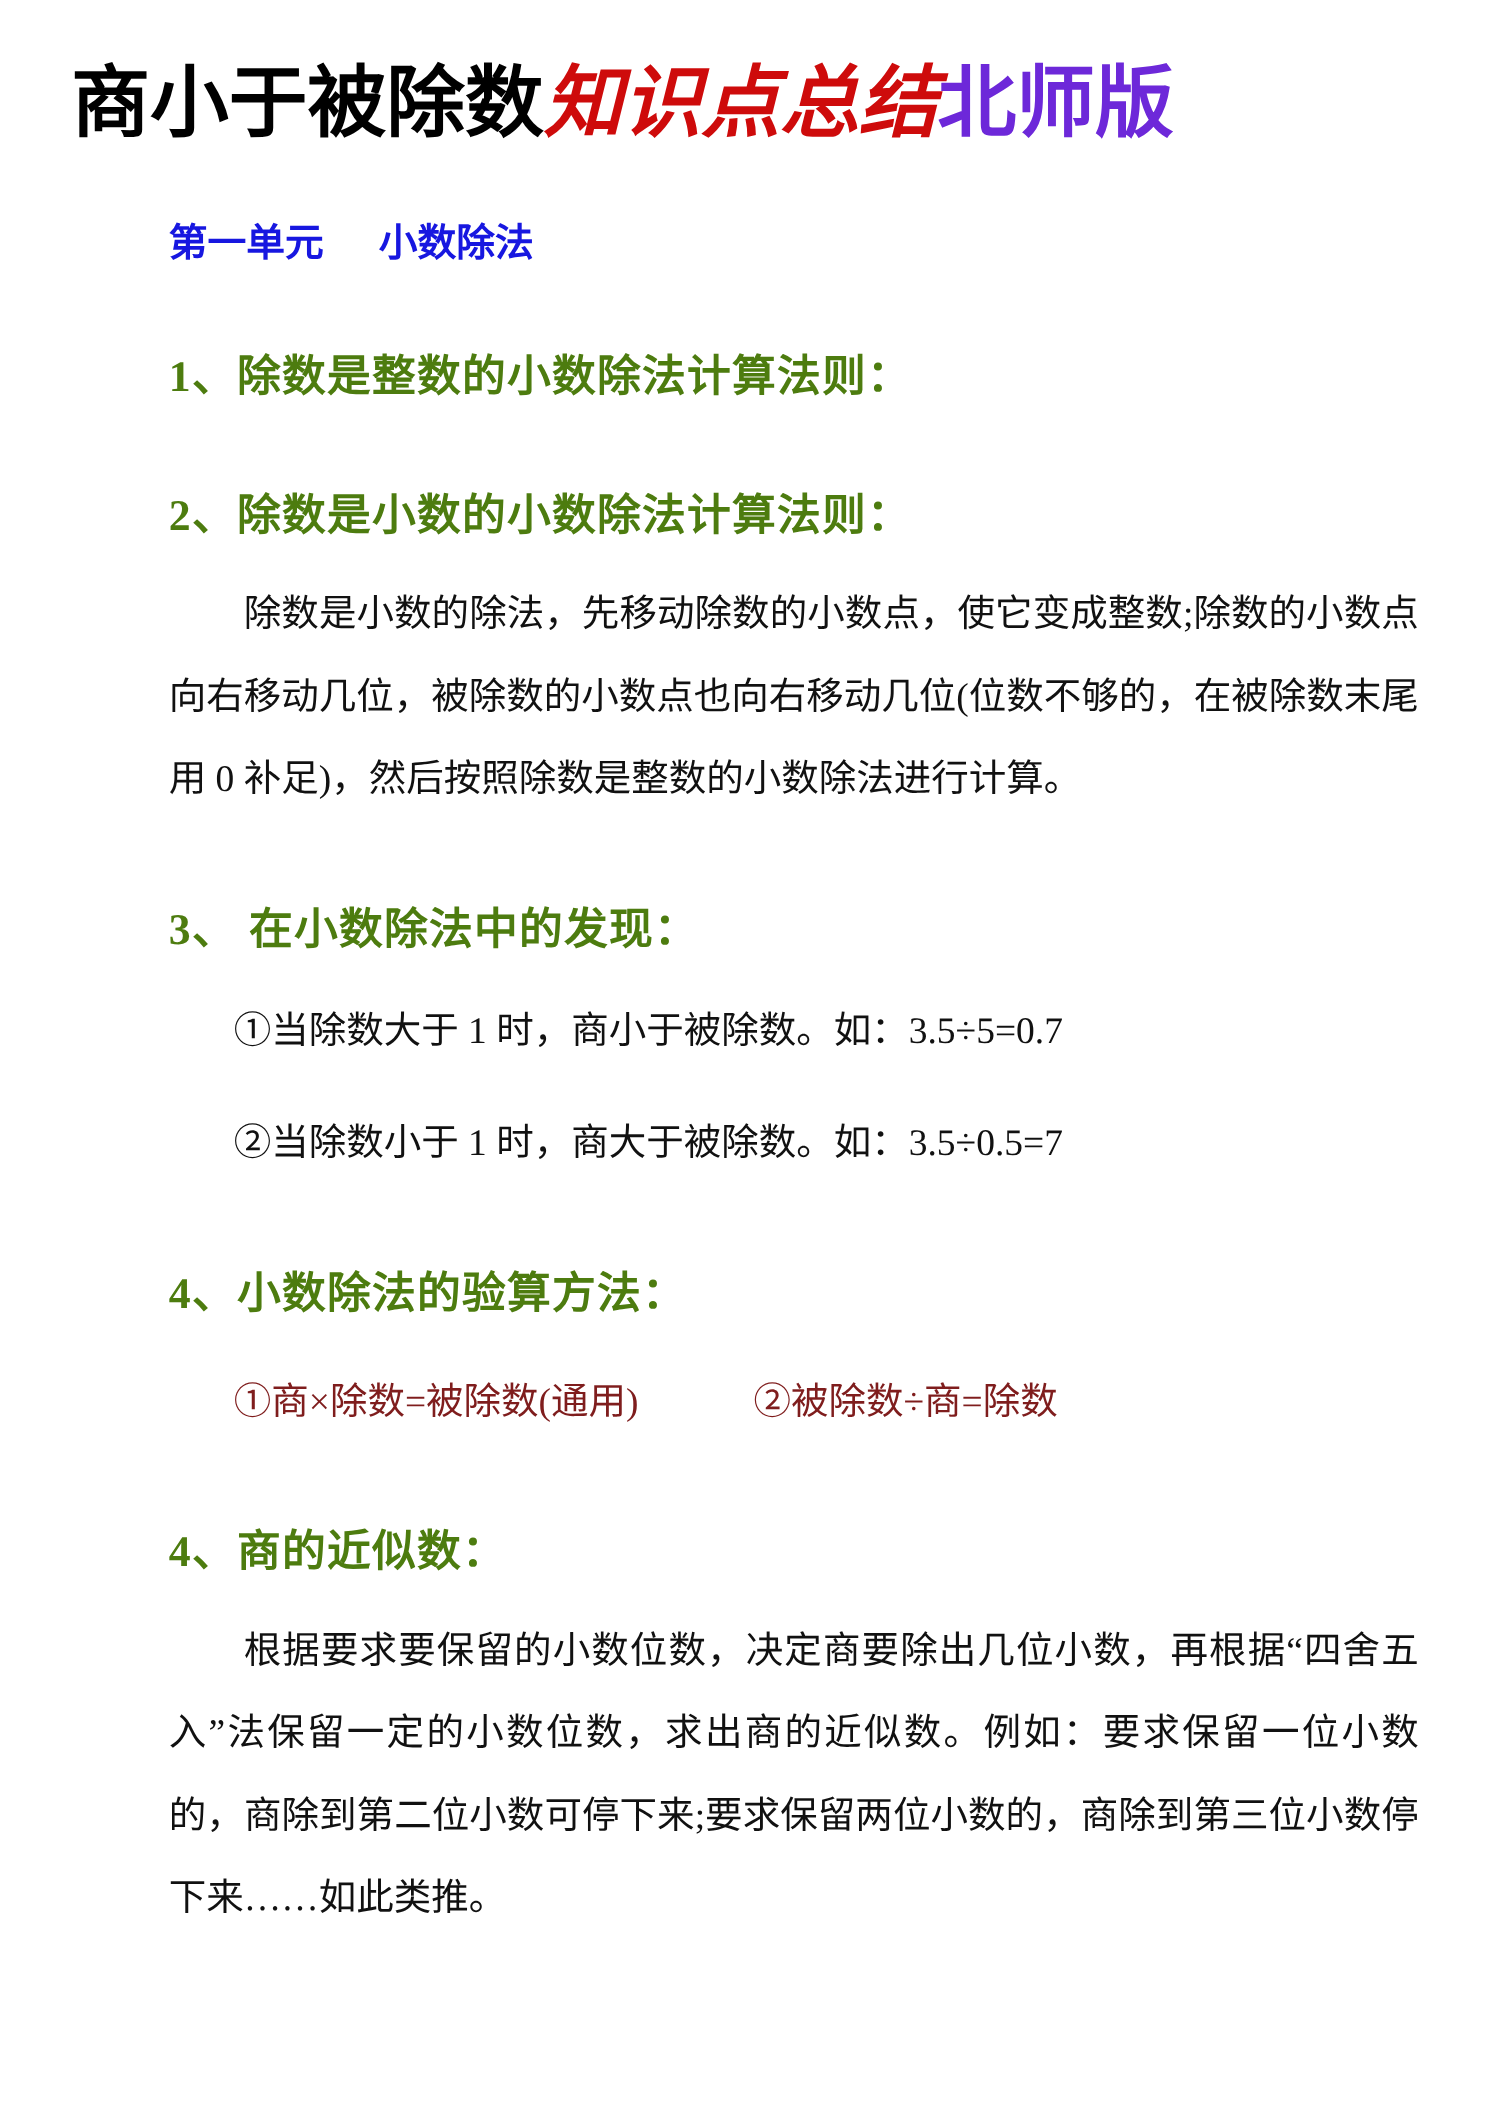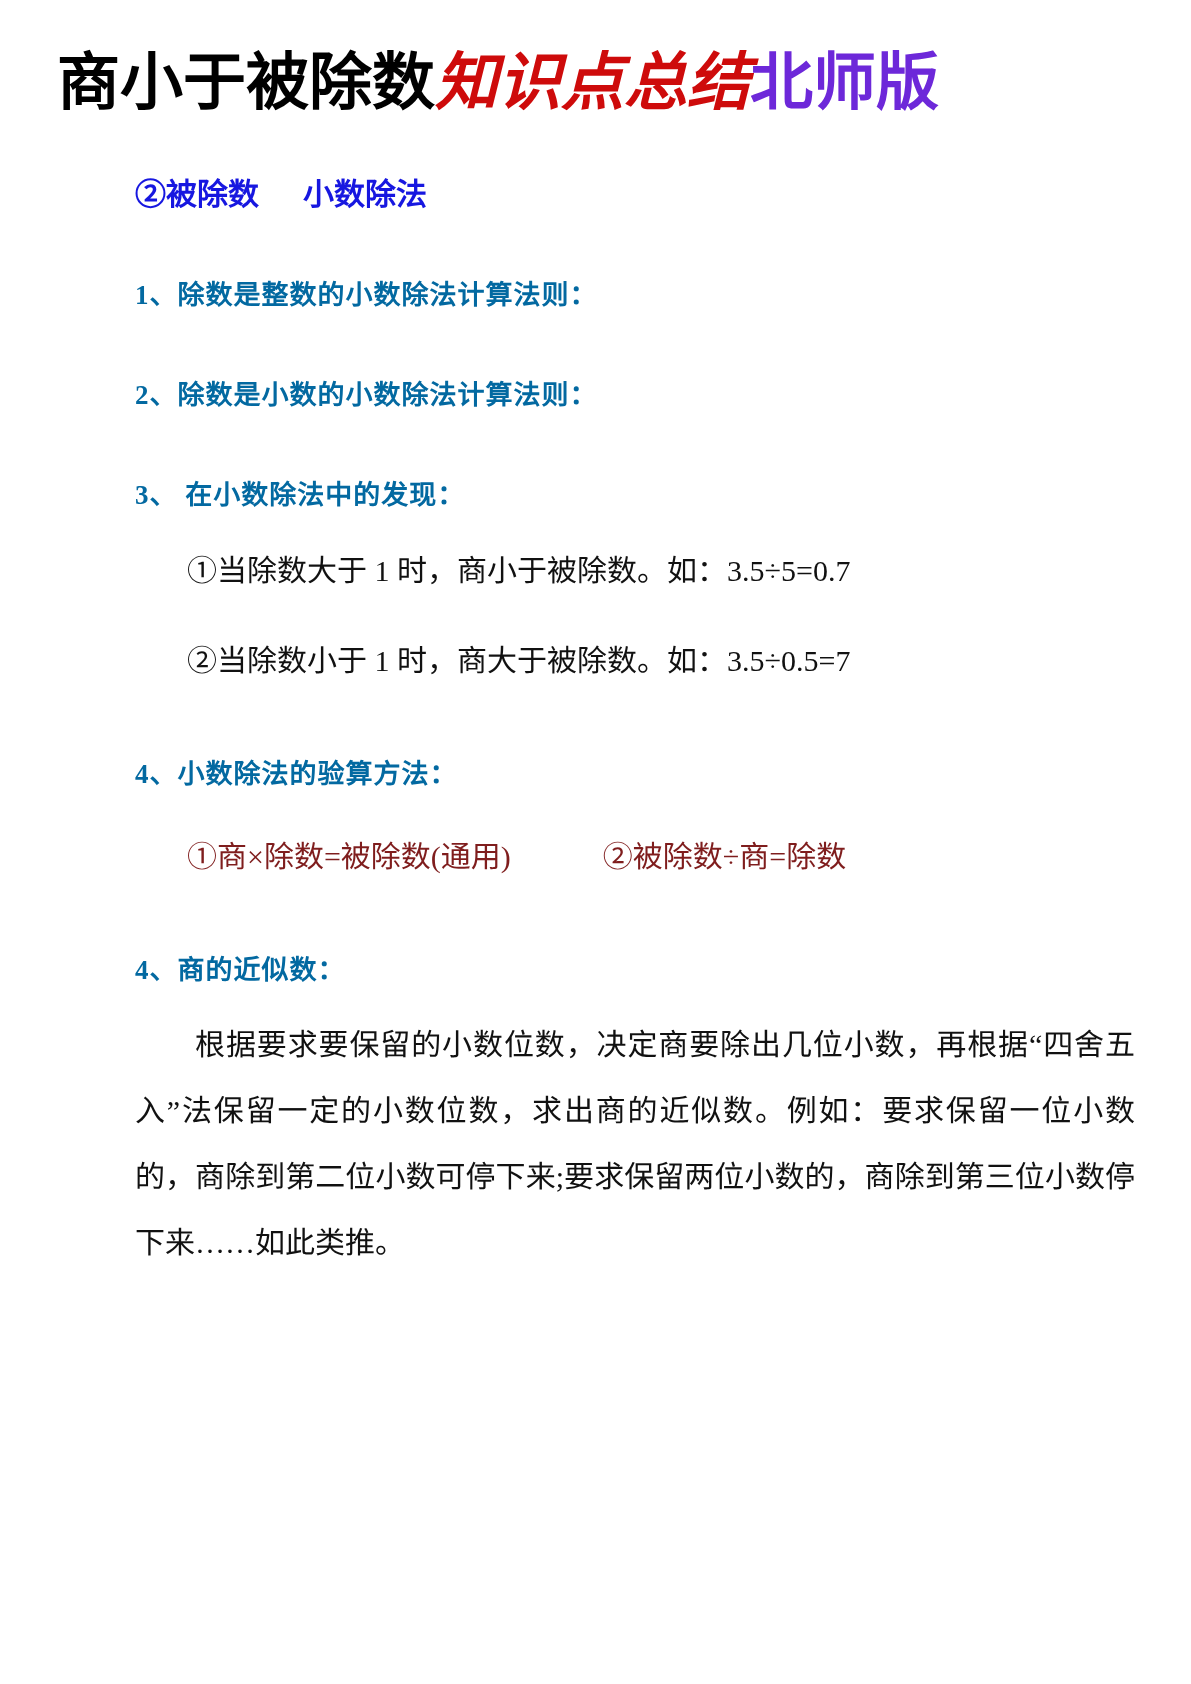--- a/index.html
+++ b/index.html
@@ -38,23 +38,23 @@
     margin: 52px 0 0 0;
     font-size: 31px;
     font-weight: bold;
     color: #1717e0;
     line-height: 1.3;
   }
   .unit-heading .unit-name { margin-left: 44px; }
 
   .sec-heading {
     margin: 62px 0 0 0;
-    font-size: 27px;
+    font-size: 35px;
     font-weight: bold;
-    color: #0369a1;
+    color: #4d7c0f;
     line-height: 1.4;
     letter-spacing: 1px;
   }
   .body-par {
     margin: 22px 0 0 0;
     font-size: 30px;
     line-height: 66px;
     text-align: justify;
     text-indent: 2em;
     color: #111111;
@@ -77,28 +77,29 @@
 </style>
 </head>
 <body>
 
 <div class="page">
 
   <h1 class="doc-title"><span class="t-black">商小于被除数</span><span class="t-red">知识点总结</span><span class="t-blue">北师版</span></h1>
 
   <div class="content">
 
-    <h2 class="unit-heading"><span>②被除数</span><span class="unit-name">小数除法</span></h2>
+    <h2 class="unit-heading"><span>第一单元</span><span class="unit-name">小数除法</span></h2>
 
     <section>
       <h3 class="sec-heading">1、除数是整数的小数除法计算法则：</h3>
     </section>
 
     <section>
       <h3 class="sec-heading">2、除数是小数的小数除法计算法则：</h3>
+      <p class="body-par">除数是小数的除法，先移动除数的小数点，使它变成整数;除数的小数点向右移动几位，被除数的小数点也向右移动几位(位数不够的，在被除数末尾用 0 补足)，然后按照除数是整数的小数除法进行计算。</p>
     </section>
 
     <section>
       <h3 class="sec-heading">3、 在小数除法中的发现：</h3>
       <p class="list-item">①当除数大于 1 时，商小于被除数。如：3.5÷5=0.7</p>
       <p class="list-item">②当除数小于 1 时，商大于被除数。如：3.5÷0.5=7</p>
     </section>
 
     <section>
       <h3 class="sec-heading">4、小数除法的验算方法：</h3>

